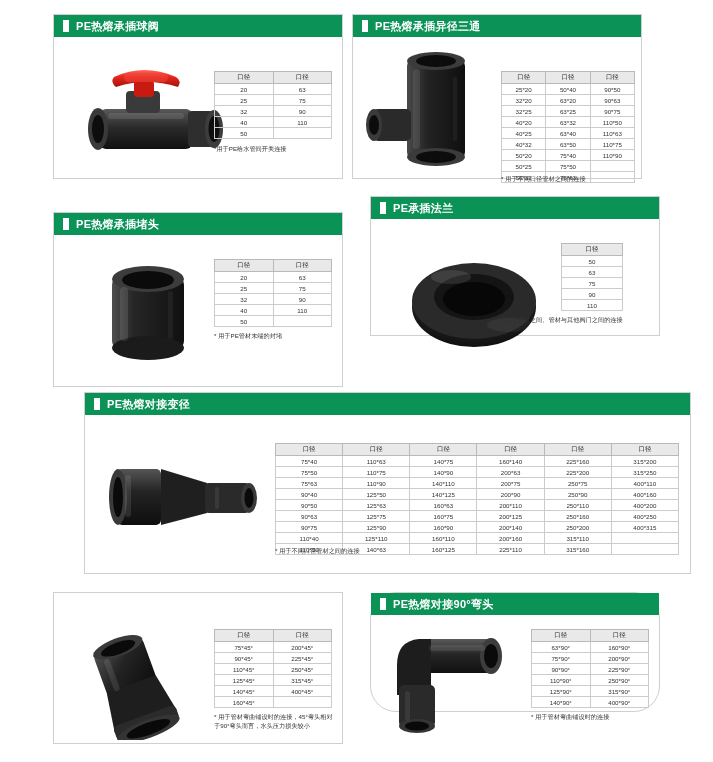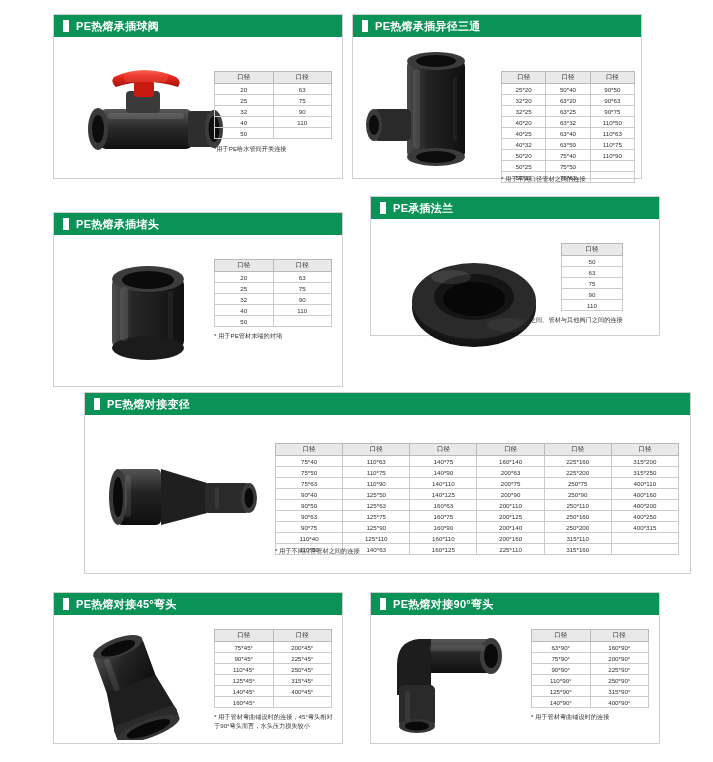--- a/index.html
+++ b/index.html
@@ -462,24 +462,20 @@
               <td></td>
             </tr>
         </tbody>
       </table>
 
       <div class="note wide" style="left:190px;top:132px;">* 用于不同口径管材之间的连接</div>
     </div>
   </div>
 
   <div class="card" style="left:53px;top:592px;width:290px;height:152px;">
-    <div class="card-head">
-      <div class="bar"></div>
-      <div class="title">PE热熔对接45°弯头</div>
-    </div>
     <div class="card-body">
       <div class="photo" style="left:16px;top:10px;width:140px;height:115px;">
         <svg width="140" height="115" viewBox="0 0 140 115">
           <defs>
             <linearGradient id="blk6" x1="0" y1="0" x2="1" y2="1">
               <stop offset="0%" stop-color="#515151"></stop>
                 <stop offset="45%" stop-color="#232323"></stop>
                 <stop offset="100%" stop-color="#0d0d0d"></stop>
             </linearGradient>
           </defs>
@@ -528,21 +524,21 @@
               <td>160*45°</td>
               <td></td>
             </tr>
         </tbody>
       </table>
 
       <div class="note" style="left:160px;top:98px;width:122px;">* 用于管材弯曲铺设时的连接，45°弯头相对于90°弯头而言，水头压力损失较小</div>
     </div>
   </div>
 
-  <div class="card" style="left:370px;top:592px;width:290px;height:152px;">
+  <div class="card" style="left:370px;top:592px;width:290px;height:120px;border-radius:26px;">
     <div class="card-head">
       <div class="bar"></div>
       <div class="title">PE热熔对接90°弯头</div>
     </div>
     <div class="card-body">
       <div class="photo" style="left:14px;top:12px;width:140px;height:112px;">
         <svg width="140" height="112" viewBox="0 0 140 112">
           <defs>
             <linearGradient id="blk7" x1="0" y1="0" x2="0" y2="1">
               <stop offset="0%" stop-color="#5a5a5a"></stop>

